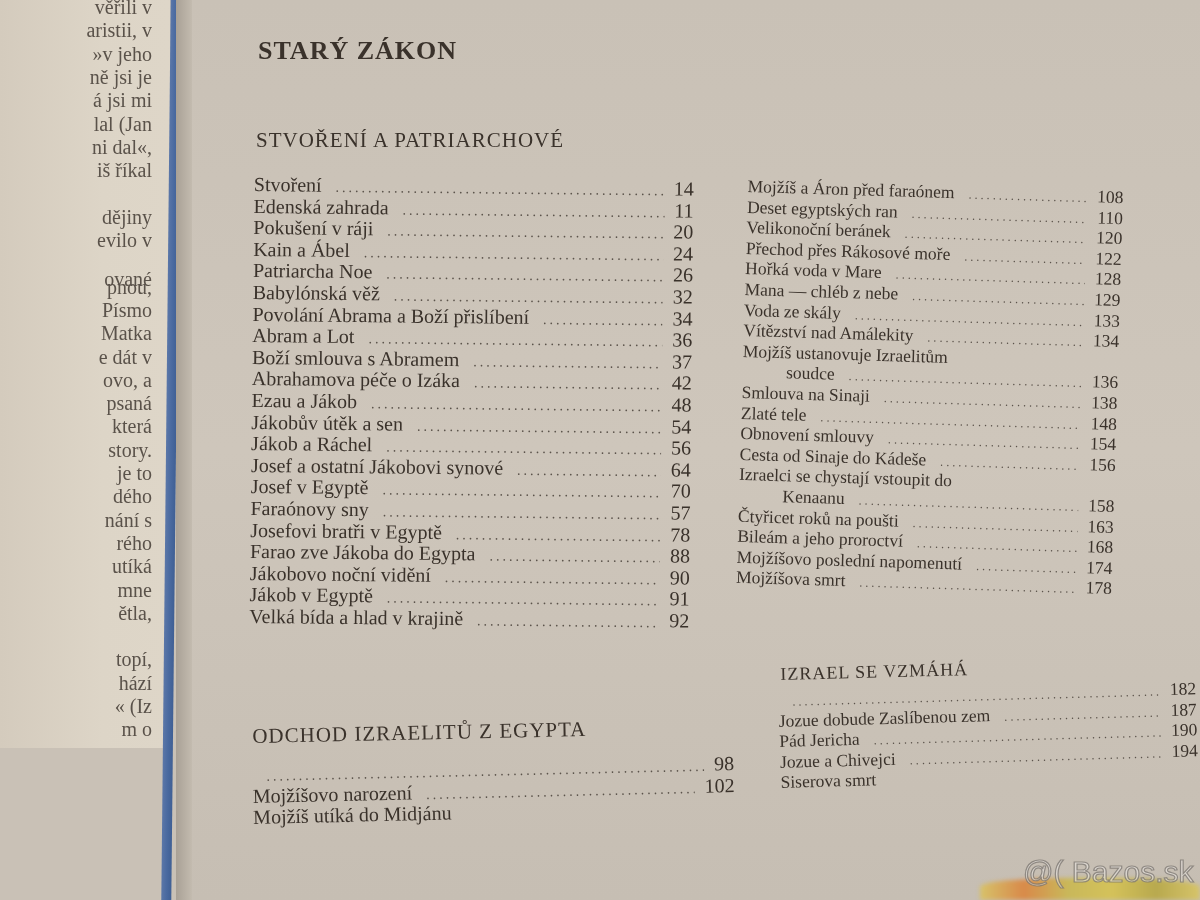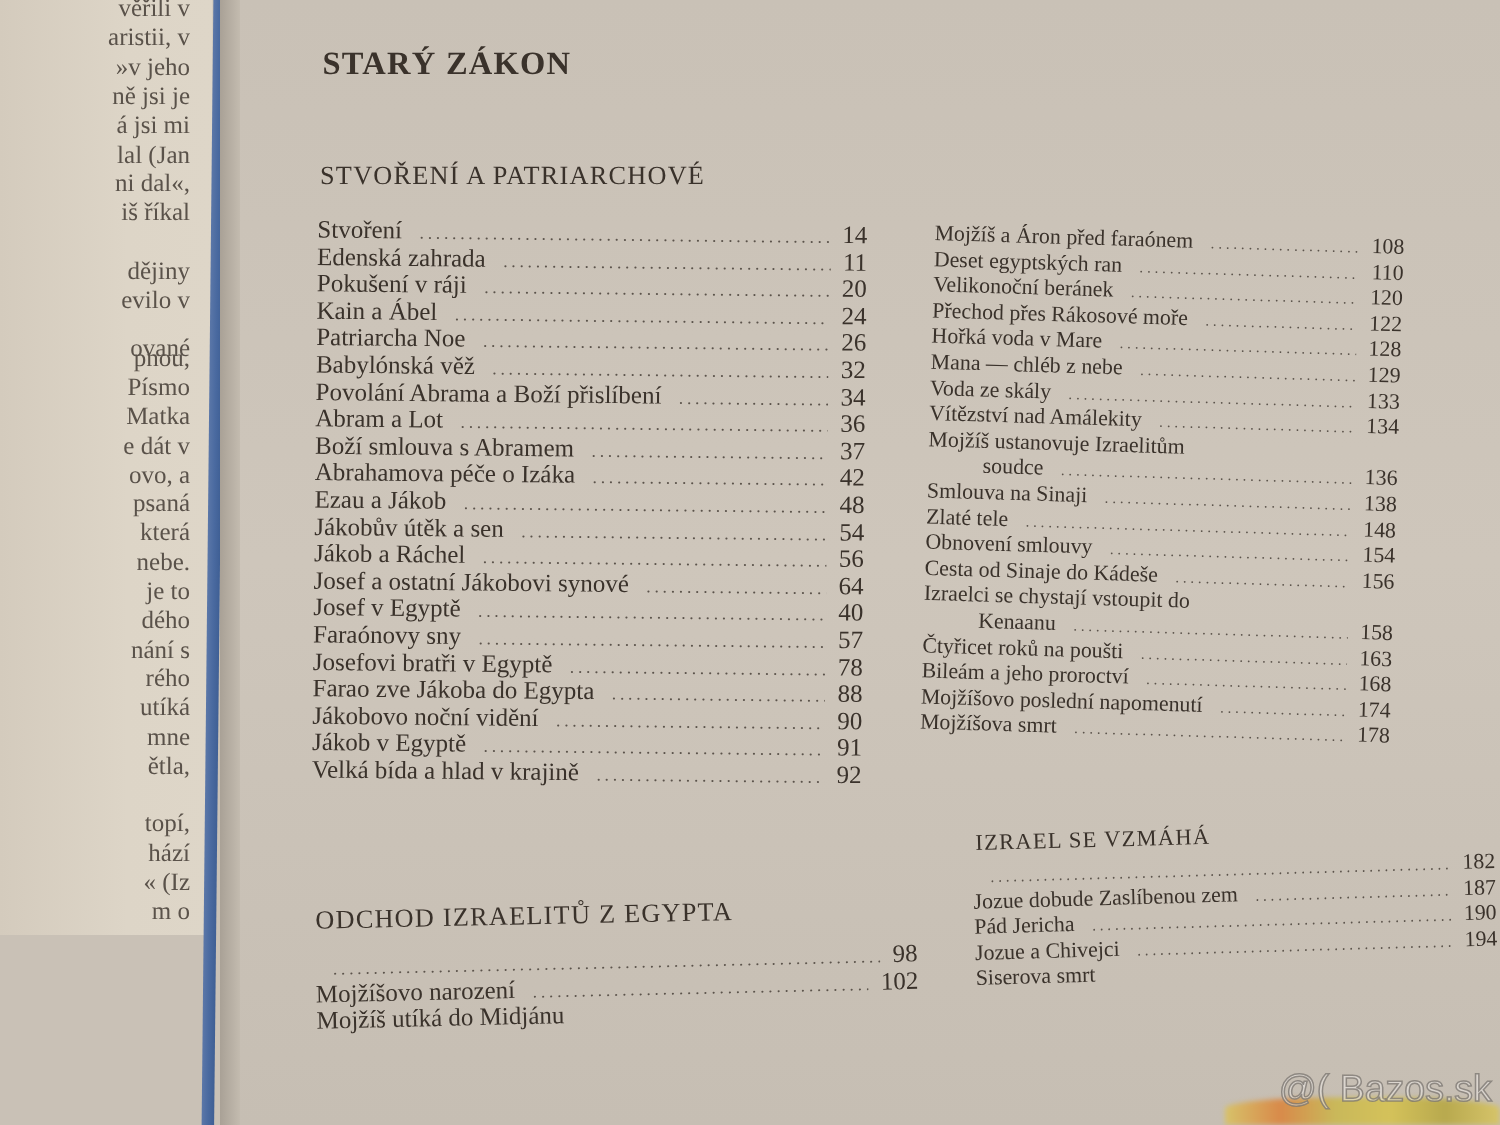--- a/index.html
+++ b/index.html
@@ -87,21 +87,21 @@
     <div class="line" style="top: 205.7px;">dějiny</div>
     <div class="line" style="top: 229px;">evilo v</div>
     <div class="line" style="top: 252.3px; margin-top: 16px;">ované</div>
     <div class="line" style="top: 275.6px;">pnou,</div>
     <div class="line" style="top: 298.9px;">Písmo</div>
     <div class="line" style="top: 322.2px;">Matka</div>
     <div class="line" style="top: 345.5px;">e dát v</div>
     <div class="line" style="top: 368.8px;">ovo, a</div>
     <div class="line" style="top: 392.1px;">psaná</div>
     <div class="line" style="top: 415.4px;">která</div>
-    <div class="line" style="top: 438.7px;">nebe.</div>
+    <div class="line" style="top: 438.7px;">story.</div>
     <div class="line" style="top: 462px;">je to</div>
     <div class="line" style="top: 485.3px;">dého</div>
     <div class="line" style="top: 508.6px;">nání s</div>
     <div class="line" style="top: 531.9px;">rého</div>
     <div class="line" style="top: 555.2px;">utíká</div>
     <div class="line" style="top: 578.5px;">mne</div>
     <div class="line" style="top: 601.8px;">ětla,</div>
     <div class="line" style="top: 625.1px;"></div>
     <div class="line" style="top: 648.4px;">topí,</div>
     <div class="line" style="top: 671.7px;">hází</div>
@@ -188,21 +188,21 @@
       <span class="p">56</span>
     </div>
     <div class="toc-row">
       <span class="t">Josef a ostatní Jákobovi synové</span>
       <span class="dots">........................................................................</span>
       <span class="p">64</span>
     </div>
     <div class="toc-row">
       <span class="t">Josef v Egyptě</span>
       <span class="dots">........................................................................</span>
-      <span class="p">40</span>
+      <span class="p">70</span>
     </div>
     <div class="toc-row">
       <span class="t">Faraónovy sny</span>
       <span class="dots">........................................................................</span>
       <span class="p">57</span>
     </div>
     <div class="toc-row">
       <span class="t">Josefovi bratři v Egyptě</span>
       <span class="dots">........................................................................</span>
       <span class="p">78</span>

